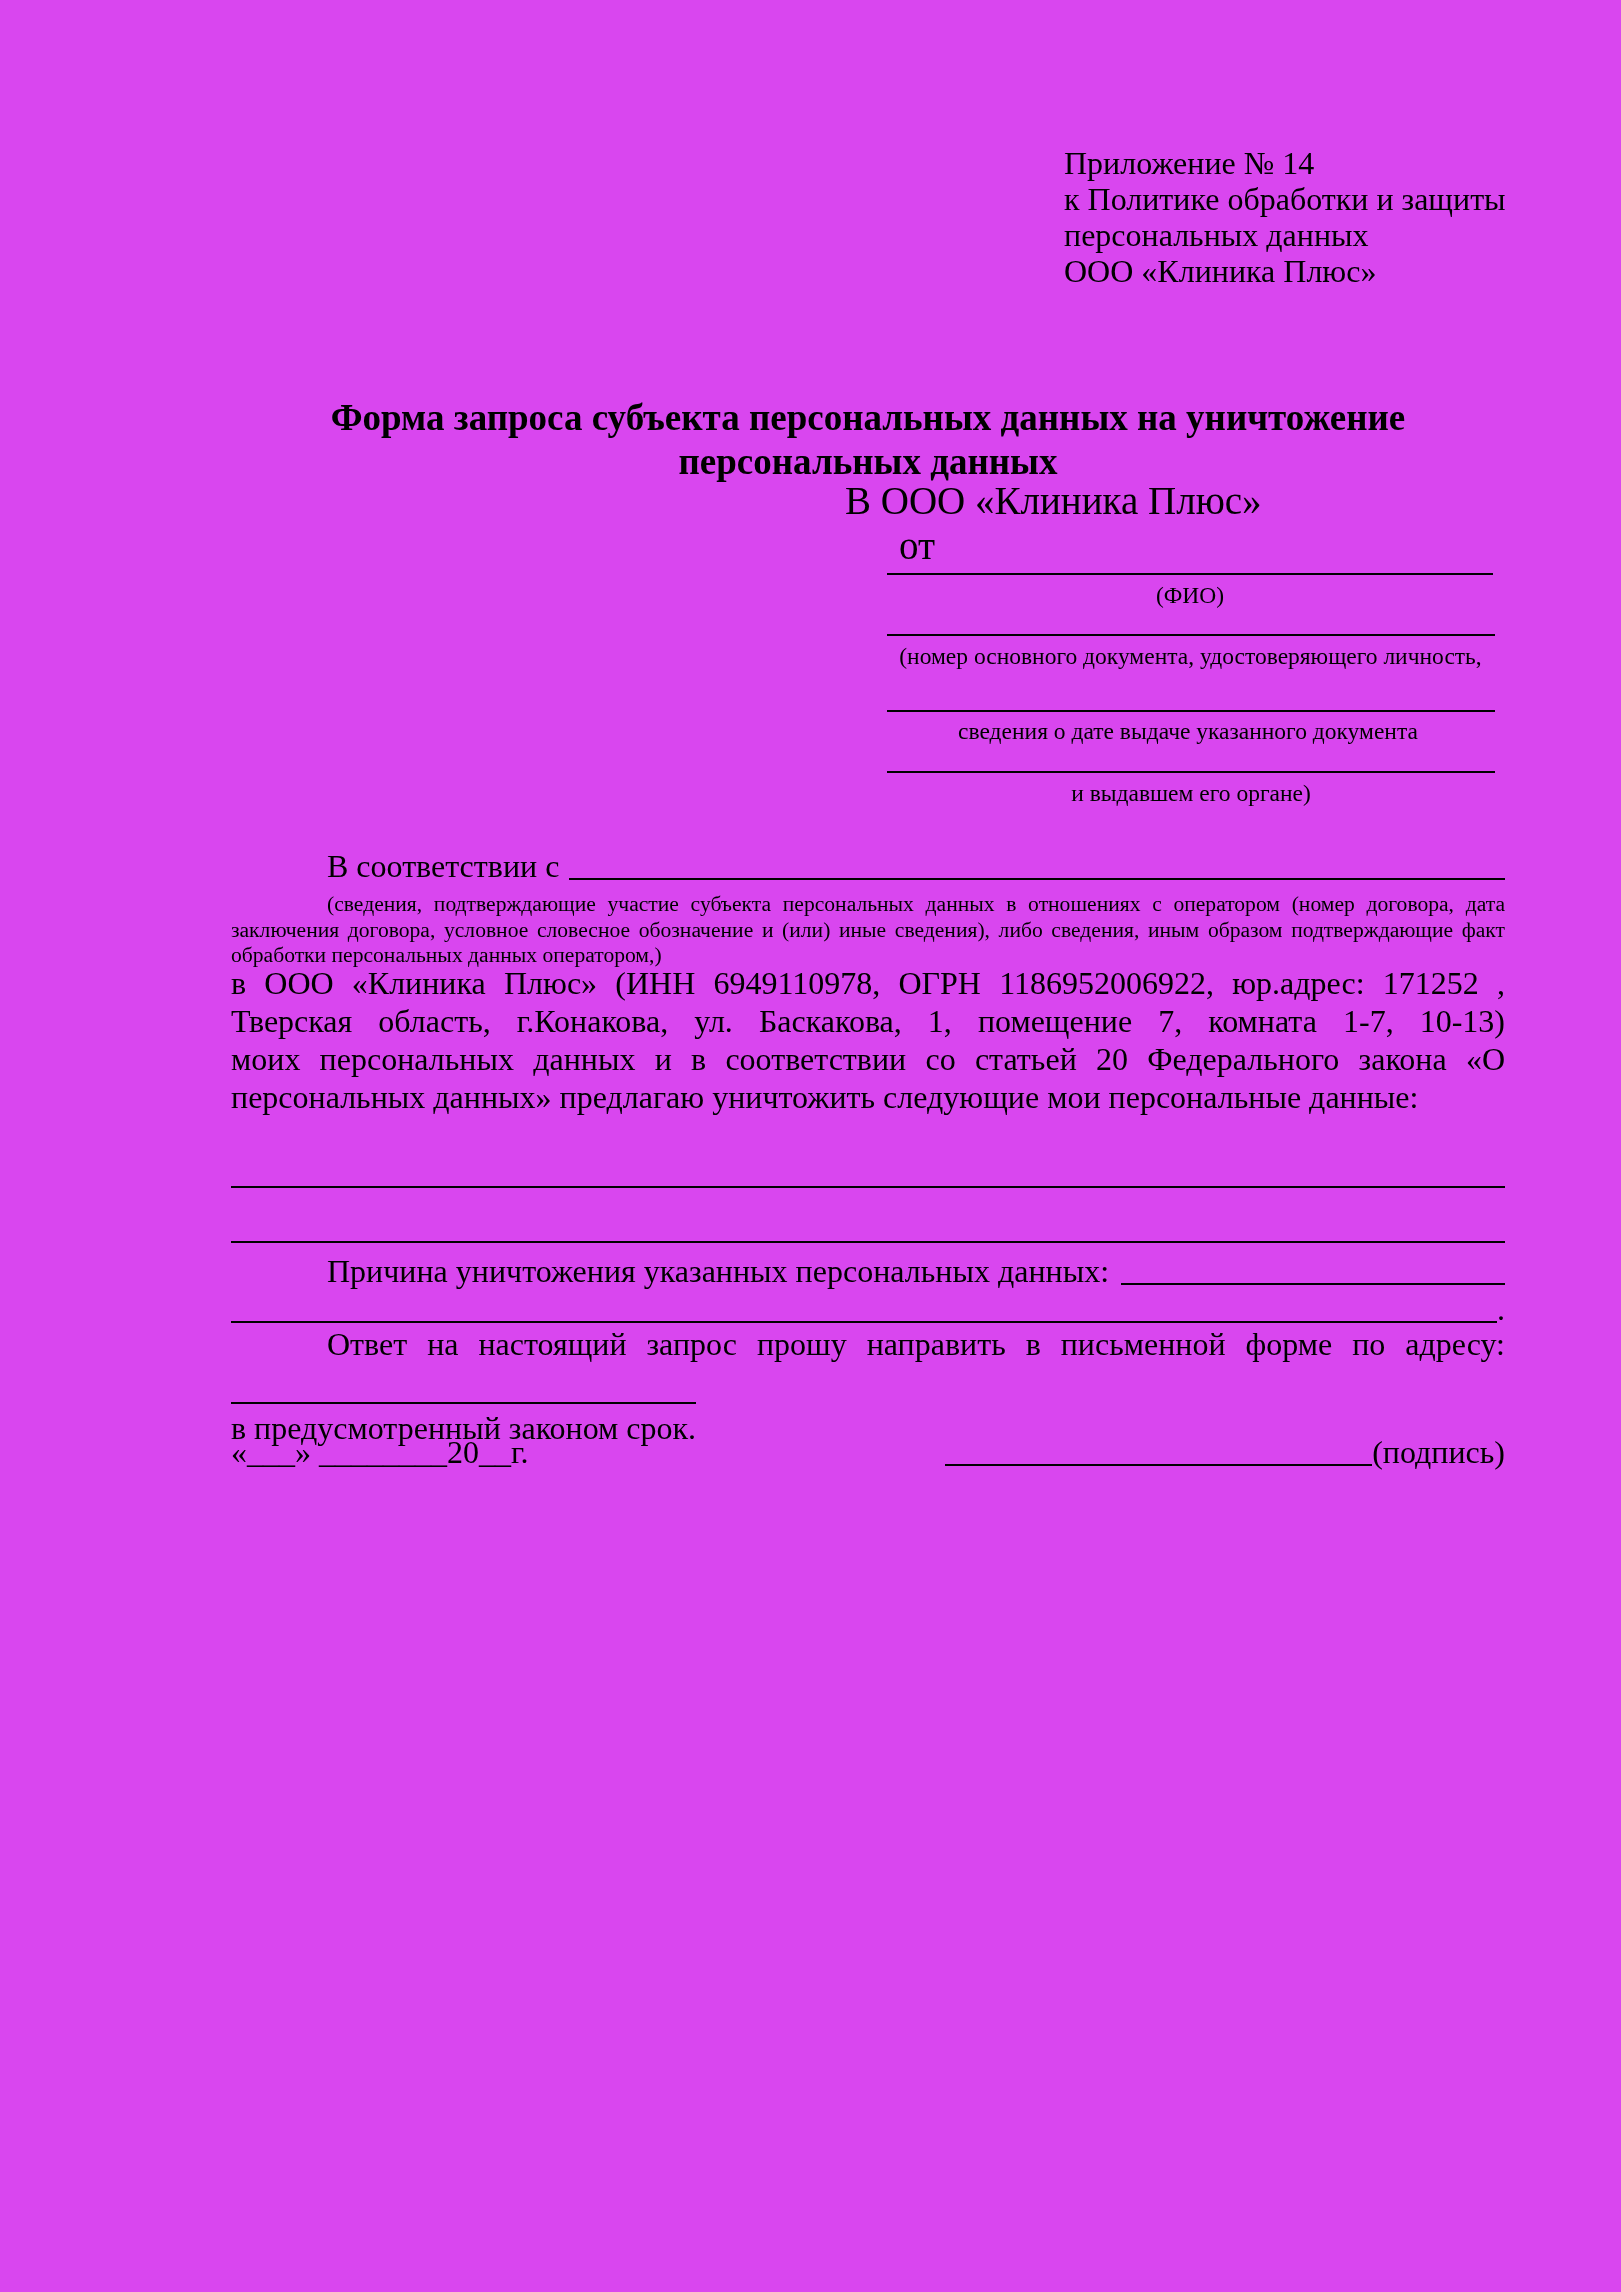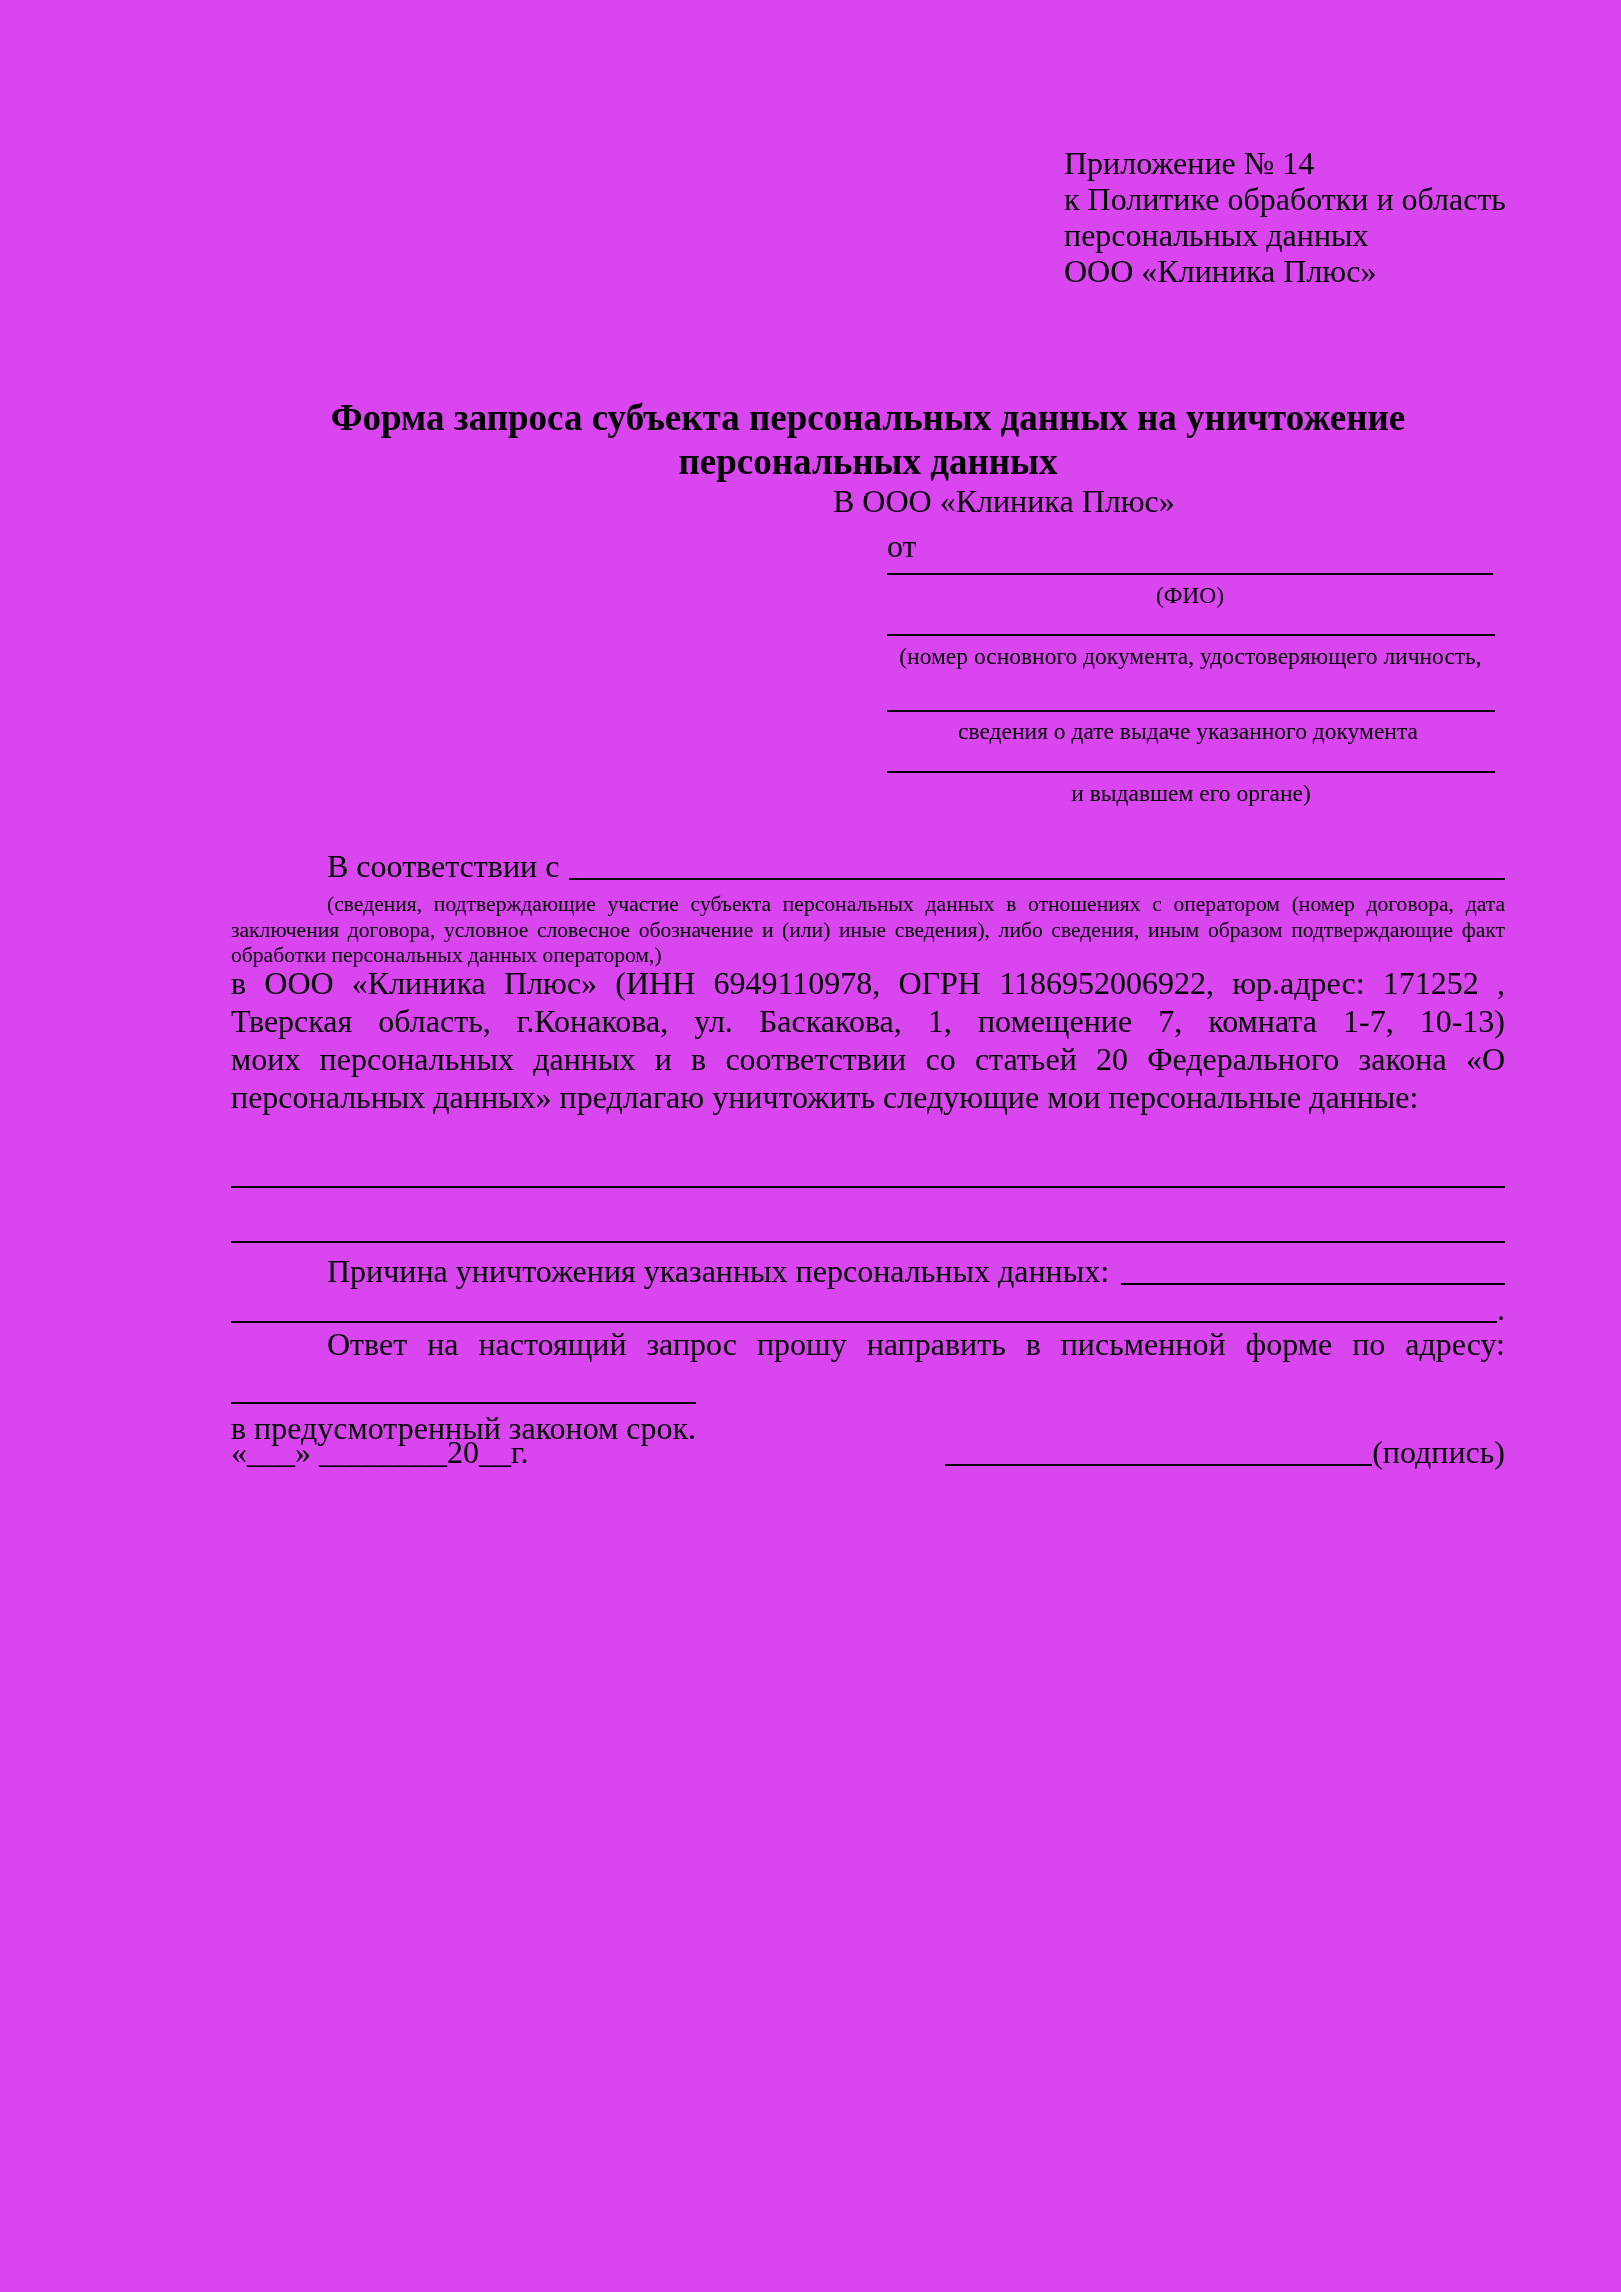--- a/index.html
+++ b/index.html
@@ -11,21 +11,21 @@
     color: #000000;
     font-family: "Liberation Serif", "DejaVu Serif", serif;
     overflow: hidden;
   }
   .abs { position: absolute; }
 
   .header-block { font-size: 32px; line-height: 36px; text-align: left; }
 
   .title-block { font-weight: bold; font-size: 37px; line-height: 44px; text-align: center; }
 
-  .addressee, .from-label { font-size: 32px; line-height: 38px; }
+  .addressee, .from-label { font-size: 39px; line-height: 38px; margin-left: 12px; }
 
   .hline { height: 0; border-top: 2.9px solid #000000; }
 
   .caption { font-size: 23.5px; line-height: 27.4px; text-align: center; white-space: nowrap; font-family: Liberation Serif, serif; }
 
   .row { display: flex; align-items: stretch; font-size: 32px; line-height: 38px; height: 38px; }
   .row > span { display: block; }
   .indent { flex: 0 0 96px; }
   .spacer { flex: 1; }
   .fill-line { flex: 1; border-bottom: 2.9px solid #000000; margin-bottom: 4.9px; }
@@ -42,21 +42,21 @@
   .answer-line { font-size: 32px; line-height: 38px; text-indent: 96px; }
   .nowrap { white-space: pre; }
 </style>
 </head>
 <body>
 
 <div class="page">
 
   <div class="abs header-block" style="left:1064px; top:145px;">
     <div>Приложение № 14</div>
-    <div>к Политике обработки и область</div>
+    <div>к Политике обработки и защиты</div>
     <div>персональных данных</div>
     <div>ООО «Клиника Плюс»</div>
   </div>
 
   <div class="abs title-block" style="left:231px; top:396px; width:1274px;">
     <div>Форма запроса субъекта персональных данных на уничтожение</div>
     <div>персональных данных</div>
   </div>
 
   <div class="abs addressee" style="left:833px; top:482px;">В ООО «Клиника Плюс»</div>

